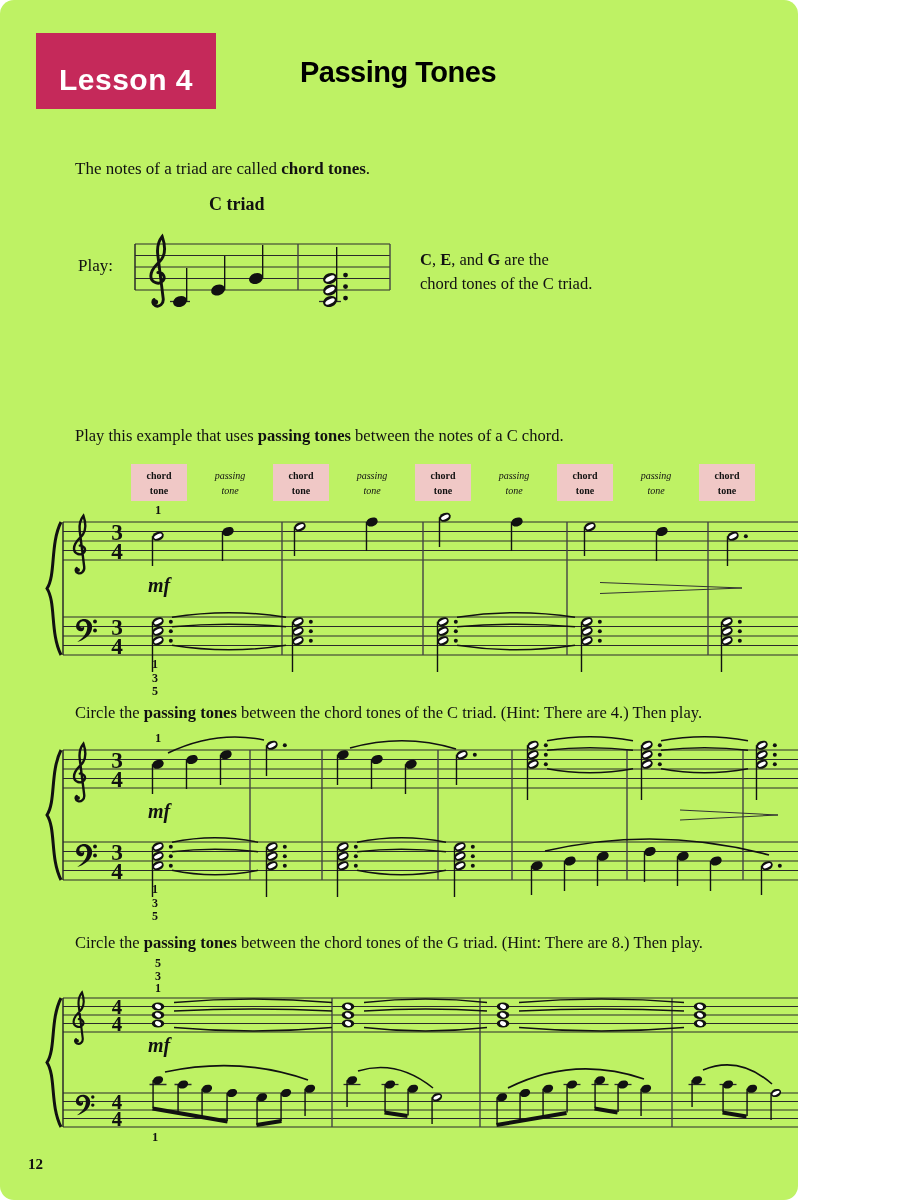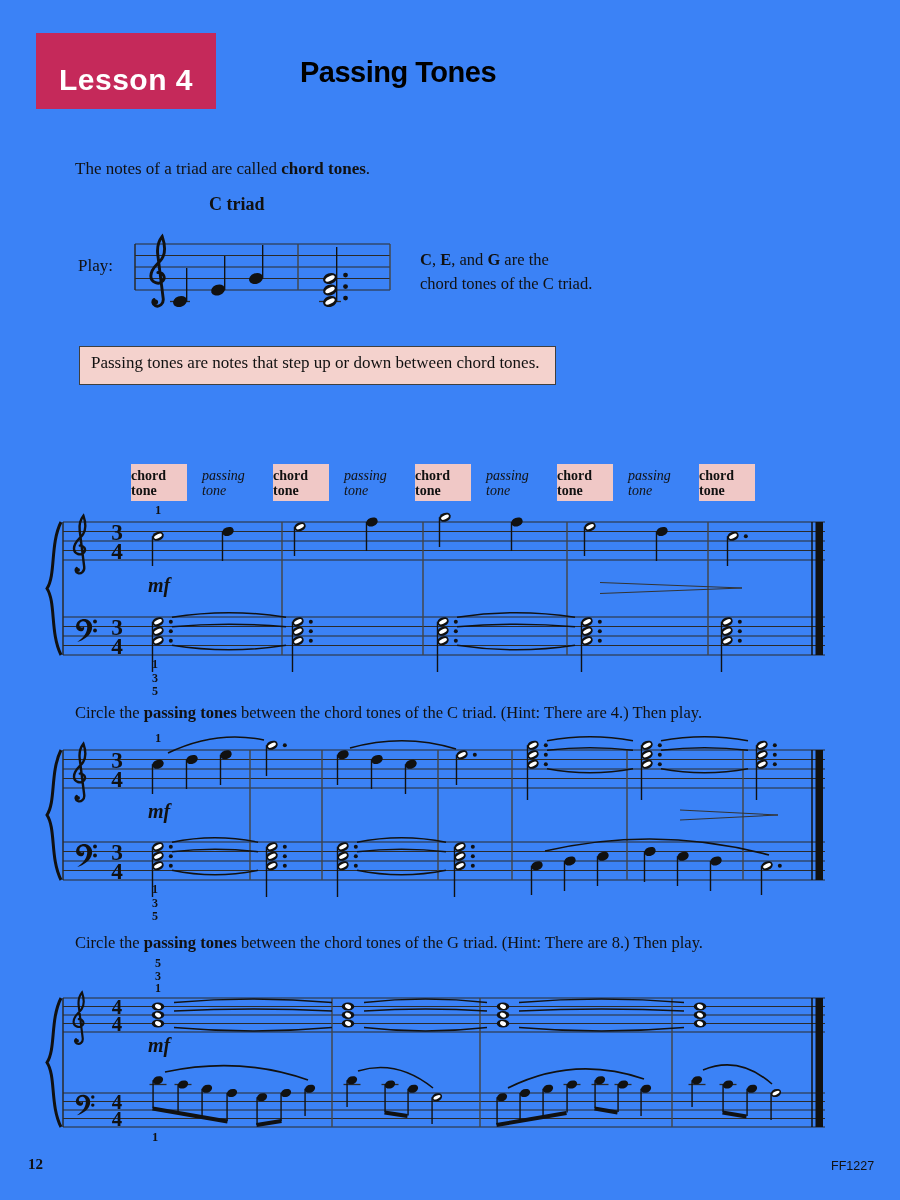--- a/index.html
+++ b/index.html
@@ -1,39 +1,39 @@
 <!DOCTYPE html>
 <html style="--accent: #c5295a; --labelbox: #f0c8c6; --callout: #f4d2cd;"><head>
 <meta charset="utf-8">
 <style>
   html,body{margin:0;padding:0;background:#fff;}
-  .page{position:relative;width:900px;height:1200px;background:#3b82f6;overflow:hidden;
-        font-family:"Liberation Serif",serif;color:#111;}
+  .page{position:relative;width:798px;height:1200px;background:#bef264;overflow:hidden;
+        font-family:"Liberation Serif",serif;color:#111;border-radius:14px;}
   .banner{position:absolute;left:36px;top:33px;width:180px;height:76px;
           background:var(--accent,#c5295a);display:flex;align-items:flex-end;justify-content:center;}
   .banner span{font-family:"Liberation Sans",sans-serif;font-weight:bold;font-size:30px;
                color:#fff;margin-bottom:12px;letter-spacing:0.5px;}
   .page-title{position:absolute;left:300px;top:56px;font-family:"Liberation Sans",sans-serif;
               font-weight:bold;font-size:29px;letter-spacing:-0.5px;color:#000;}
   .tline{position:absolute;font-size:17px;white-space:nowrap;}
   .tline .b{font-weight:bold;}
   .intro{left:75px;top:159px;}
   .c-triad{left:209px;top:194px;font-weight:bold;font-size:18px;}
   .play-label{left:78px;top:256px;}
   .right1{left:420px;top:250px;font-size:16.5px;font-family:Liberation Serif, serif;}
   .right2{left:420px;top:274px;font-size:16.5px;}
   .callout{position:absolute;left:79px;top:346px;width:464px;height:27px;
            background:var(--callout,#f4d2cd);border:1.5px solid #3f3f3f;
            font-size:17px;padding:6px 0 4px 11px;white-space:nowrap;}
   .instr1{left:75px;top:426px;font-size:16.5px;}
   .instr2{left:75px;top:703px;font-size:16.5px;}
   .instr3{left:75px;top:933px;font-size:16.5px;}
   .tone-label{position:absolute;width:56px;height:37px;top:464px;
-              display:flex;flex-direction:column;align-items:flex-start;justify-content:center;
-              font-size:14px;line-height:15px;text-align:center;}
+              display:flex;flex-direction:column;align-items:center;justify-content:center;
+              font-size:10px;line-height:15px;text-align:center;}
   .tone-label.chord{background:var(--labelbox,#f0c8c6);font-weight:bold;}
   .tone-label.passing{font-style:italic;}
   .footer-left{position:absolute;left:28px;top:1156px;font-family:Liberation Serif, serif;
                font-weight:bold;font-size:15px;}
   .footer-right{position:absolute;left:831px;top:1159px;font-family:"Liberation Sans",sans-serif;
                 font-size:12.5px;}
   #music-svg{position:absolute;left:0;top:0;}
 </style>
 </head>
 <body>
@@ -43,22 +43,22 @@
     <span>Lesson 4</span>
   </div>
   <div class="page-title">Passing Tones</div>
 
   <div class="tline intro"><span>The notes of a triad are called </span><span class="b">chord tones</span><span>.</span></div>
   <div class="tline c-triad">C triad</div>
   <div class="tline play-label">Play:</div>
   <div class="tline right1"><span class="b">C</span><span>, </span><span class="b">E</span><span>, and </span><span class="b">G</span><span> are the</span></div>
   <div class="tline right2"><span>chord tones of the C triad.</span></div>
 
-  <div class="callout"><span class="b">Passing tones</span><span> are notes that step up or down </span><span class="i">between</span><span> chord tones.</span></div>
-
+
+  <div class="tline instr1"><span>Play this example that uses </span><span class="b">passing tones</span><span> between the notes of a C chord.</span></div>
   <div id="tone-labels">
       <div class="tone-label chord" style="left: 131px; top: 464px;">
         <span>chord</span>
         <span>tone</span>
       </div>
       <div class="tone-label passing" style="left: 202px; top: 464px;">
         <span>passing</span>
         <span>tone</span>
       </div>
       <div class="tone-label chord" style="left: 273px; top: 464px;">

